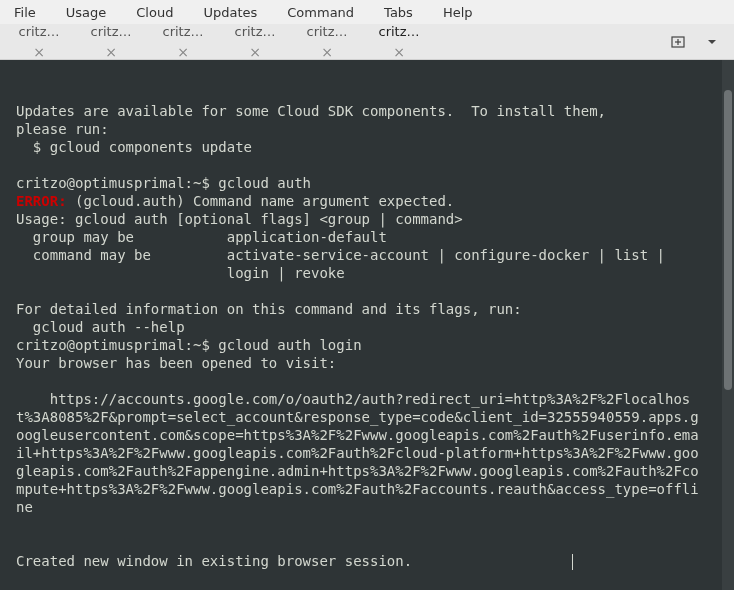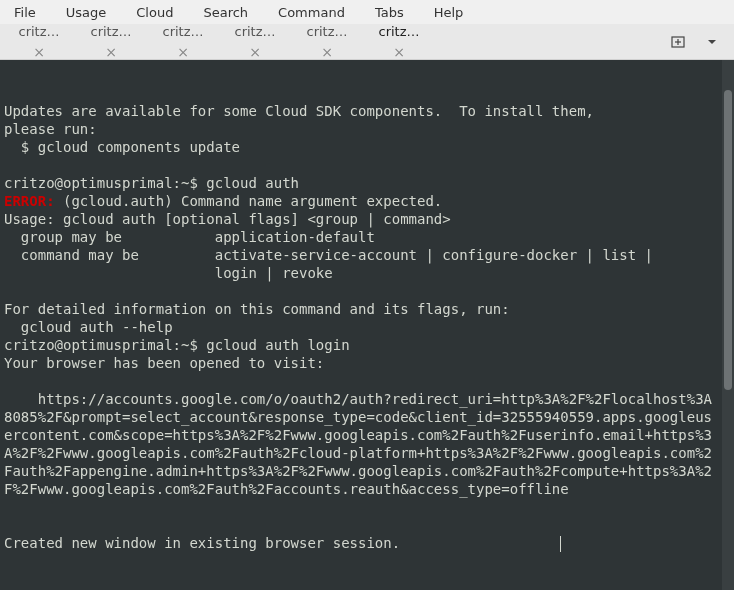--- a/index.html
+++ b/index.html
@@ -78,21 +78,21 @@
     background: #2e3436;
     overflow: hidden;
   }
   .terminal {
     flex: 1;
     background: #2e3436;
     color: #d3d7cf;
     font-family: "DejaVu Sans Mono", "Liberation Mono", monospace;
     font-size: 14px;
     line-height: 18px;
-    padding: 6px 4px;
+    padding: 6px 16px;
     white-space: pre-wrap;
     word-break: break-all;
     overflow-y: auto;
   }
   .scrollbar {
     width: 12px;
     background: #393f41;
     position: relative;
   }
   .scrollthumb {
@@ -114,21 +114,21 @@
     margin-left: 2px;
   }
 </style>
 </head>
 <body>
 
 <div class="menubar" id="menubar">
     <div class="menu-item">File</div>
     <div class="menu-item">Usage</div>
     <div class="menu-item">Cloud</div>
-    <div class="menu-item">Search</div>
+    <div class="menu-item">Updates</div>
     <div class="menu-item">Command</div>
     <div class="menu-item">Tabs</div>
     <div class="menu-item">Help</div>
   </div>
 
 <div class="tabbar">
   <div id="tabs-container" style="display:flex;align-items:center;gap:2px;flex:1;">
       <div class="tab">
         <span>critz…</span>
         <span class="tab-close">×</span>

